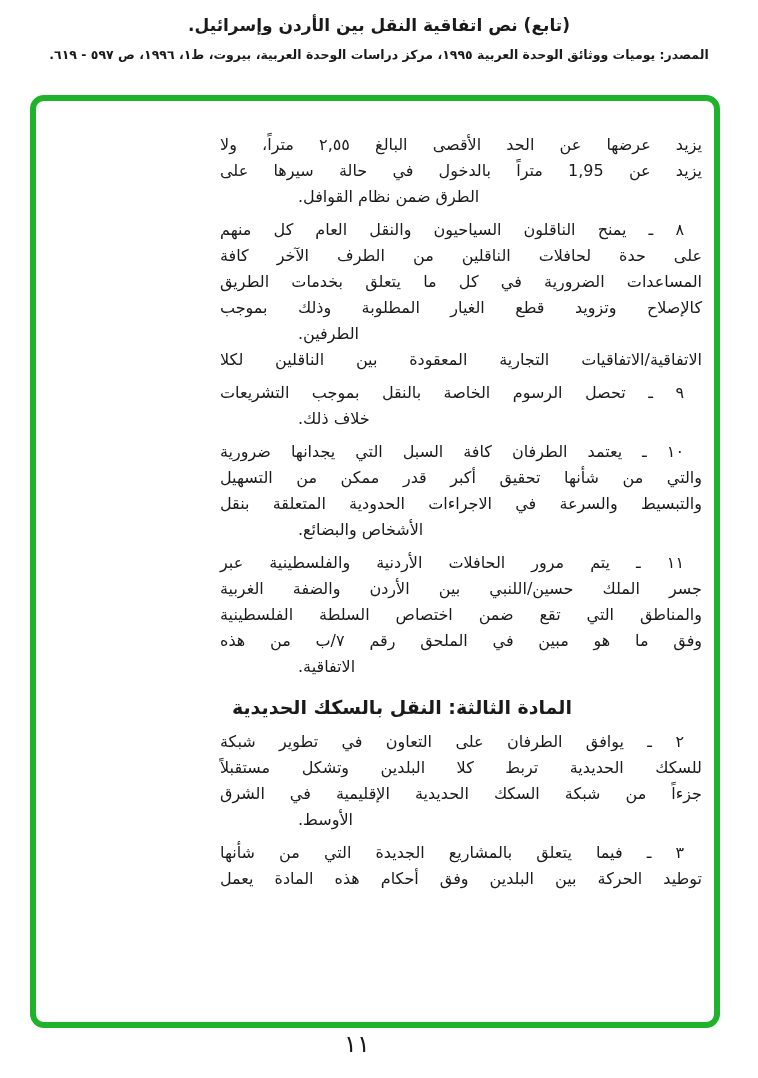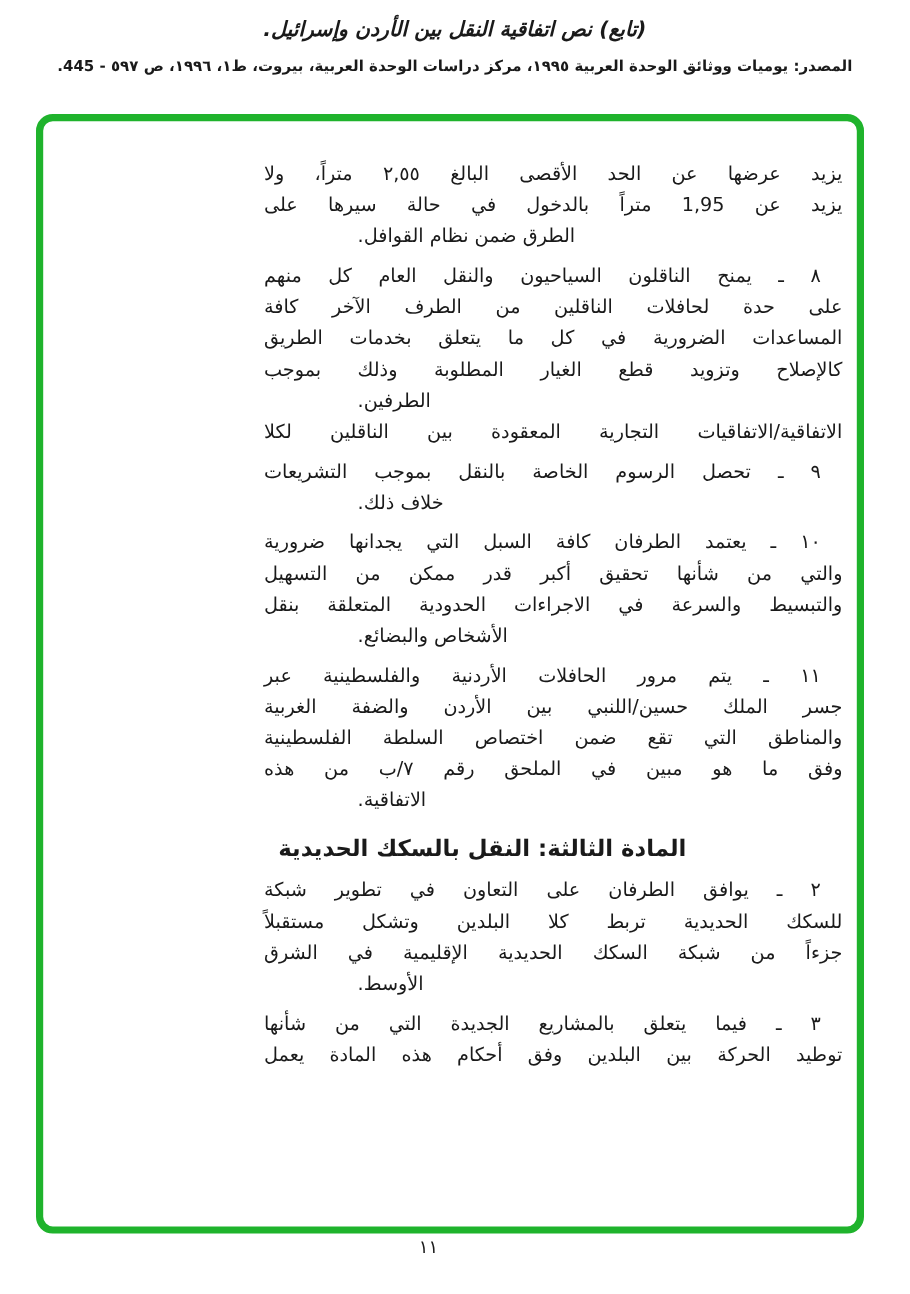--- a/index.html
+++ b/index.html
@@ -20,21 +20,20 @@
     width: 758px; height: 1078px;
     direction: rtl;
   }
   .doc-title {
     position: absolute;
     top: 15px; left: 0; right: 0;
     text-align: center;
     font-size: 17px;
     font-weight: bold;
     letter-spacing: 0.2px;
-    font-style: italic;
   }
   .doc-source {
     position: absolute;
     top: 47px; left: 0; right: 0;
     text-align: center;
     font-size: 12.5px;
     font-weight: bold;
   }
   .frame {
     position: absolute;
@@ -72,33 +71,33 @@
     margin-top: 12px;
     margin-bottom: 2px;
     white-space: nowrap;
   }
   .page-number {
     position: absolute;
     top: 1030px; left: 0;
     width: 100%;
     padding-right: 56px;
     text-align: center;
-    font-size: 15px;
+    font-size: 24px;
     letter-spacing: 2px;
     padding-left: 12px;
   }
 </style>
 </head>
 <body>
 
 <div class="page">
 
   <div class="doc-title">(تابع) نص اتفاقية النقل بين الأردن وإسرائيل.</div>
 
-  <div class="doc-source">المصدر: يوميات ووثائق الوحدة العربية ١٩٩٥، مركز دراسات الوحدة العربية، بيروت، ط١، ١٩٩٦، ص ٥٩٧ - 445.</div>
+  <div class="doc-source">المصدر: يوميات ووثائق الوحدة العربية ١٩٩٥، مركز دراسات الوحدة العربية، بيروت، ط١، ١٩٩٦، ص ٥٩٧ - ٦١٩.</div>
 
   <div class="frame"></div>
 
   <div class="text-column">
       <div class="block para">
         <div class="line">يزيد عرضها عن الحد الأقصى البالغ ٢,٥٥ متراً، ولا</div>
         <div class="line">يزيد عن 1,95 متراً بالدخول في حالة سيرها على</div>
         <div class="line last-short">الطرق ضمن نظام القوافل.</div>
       </div>
       <div class="block para">

